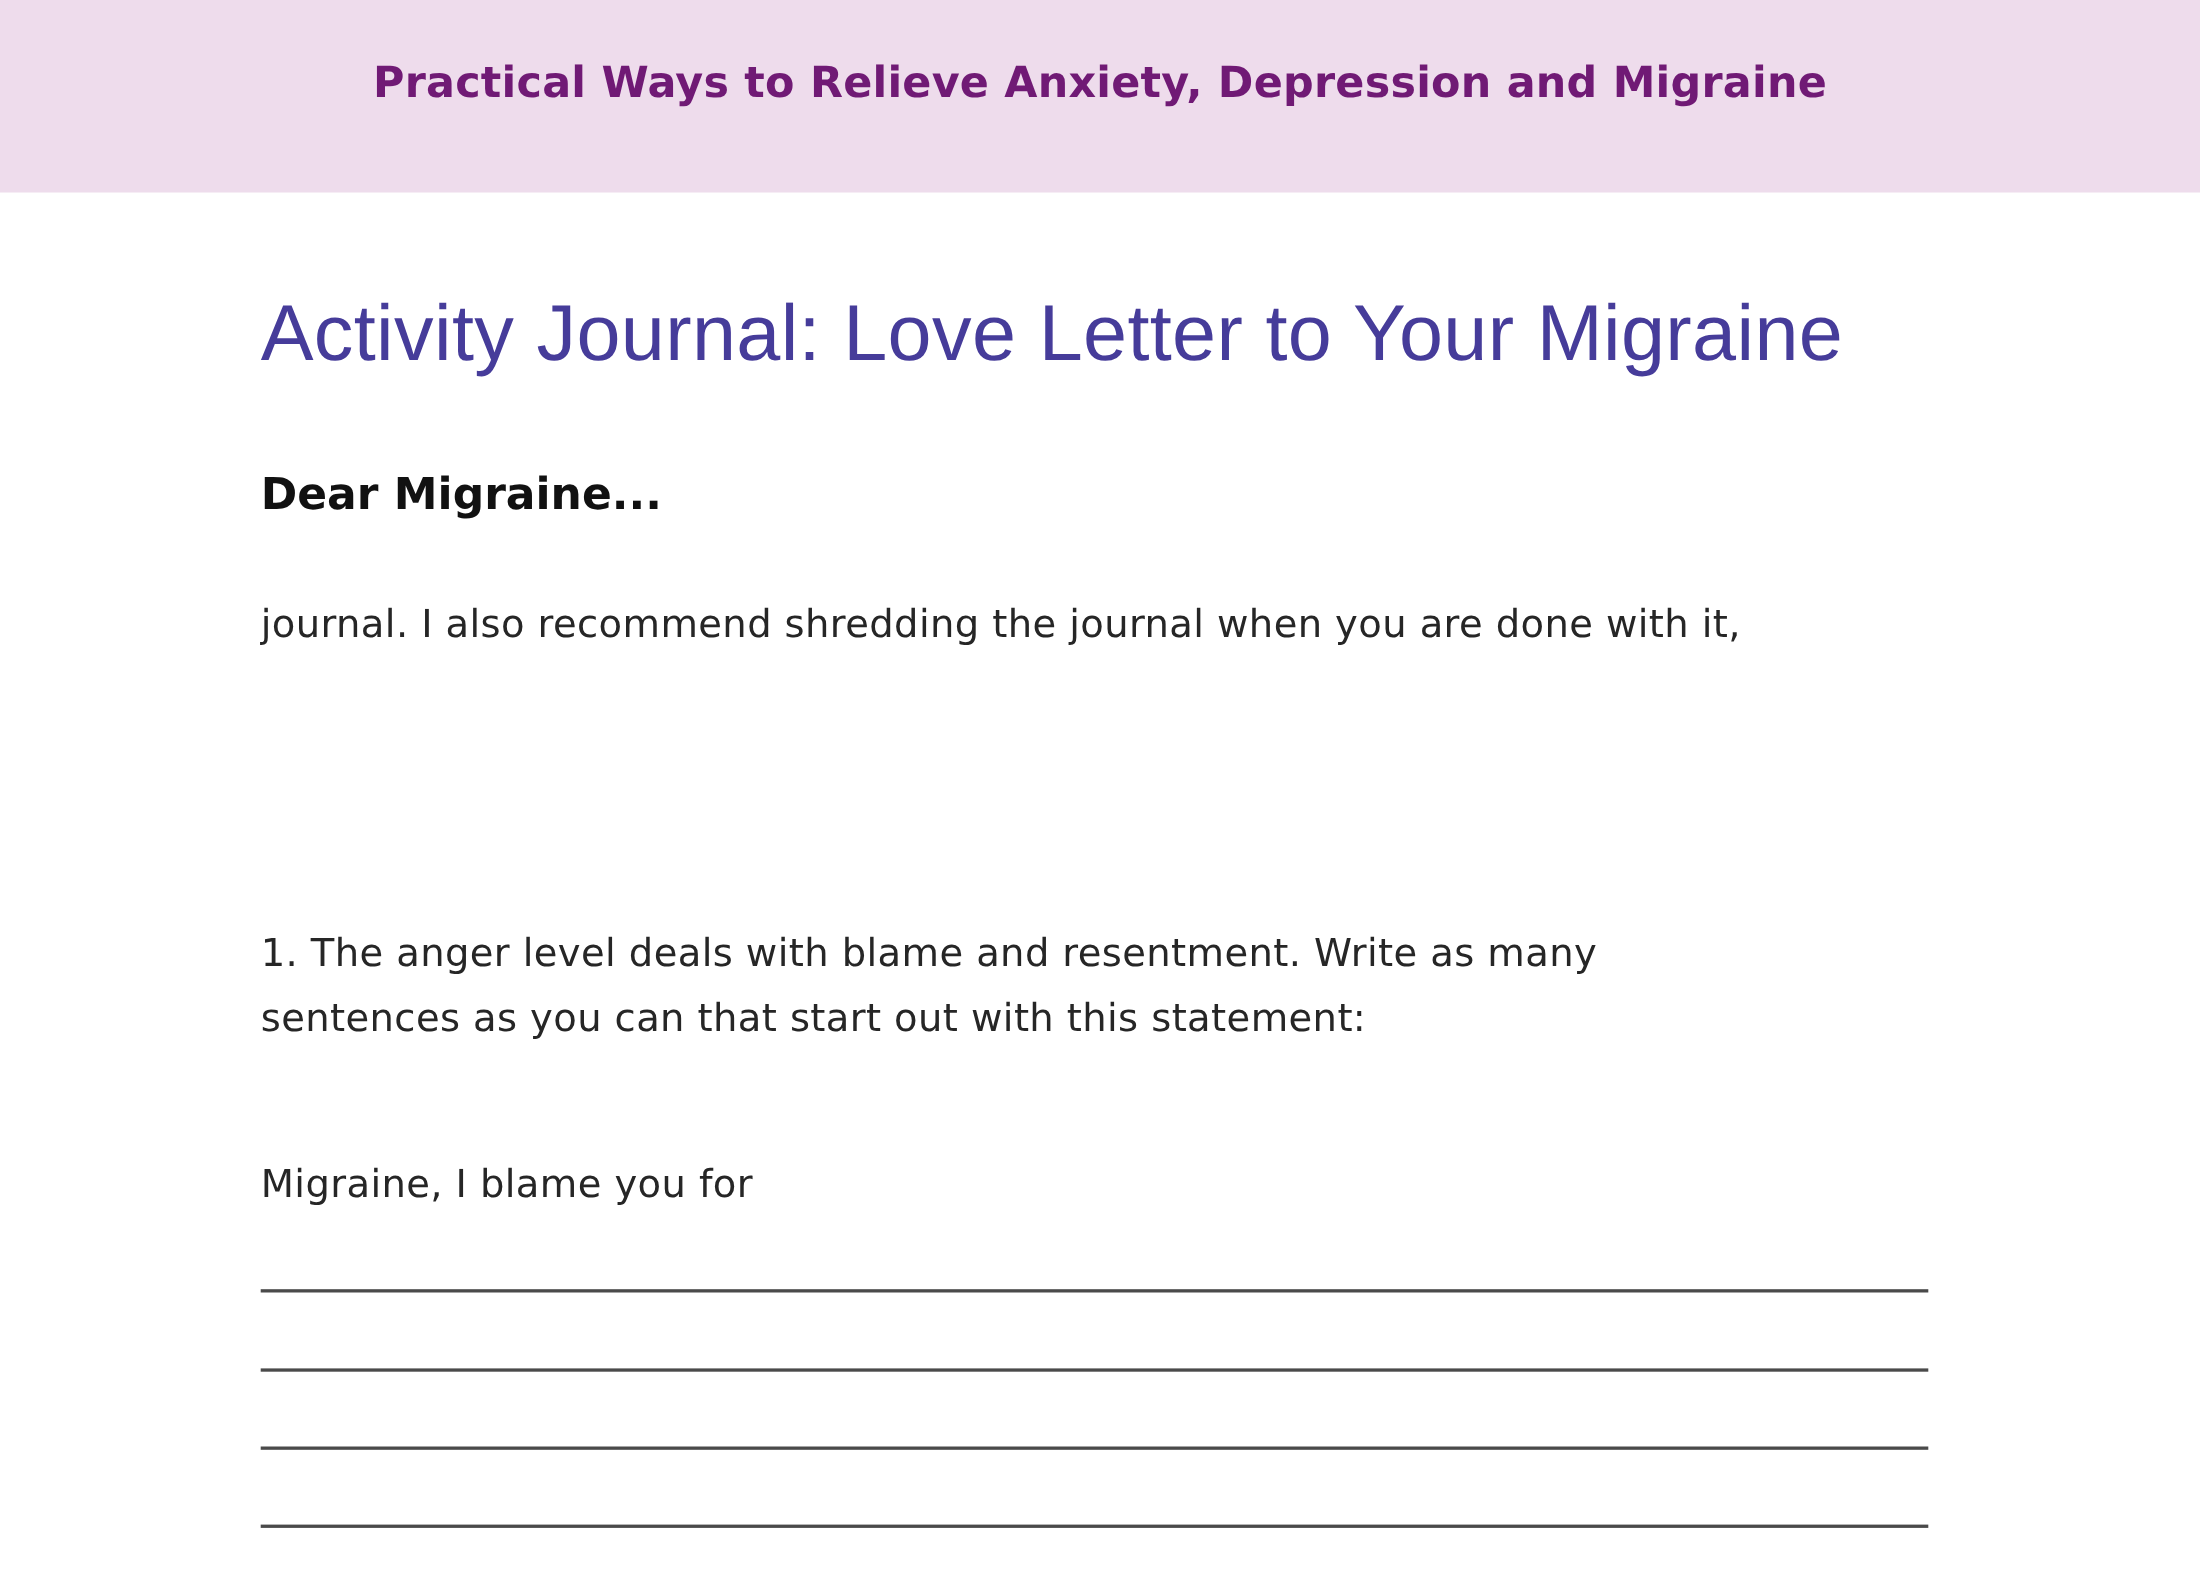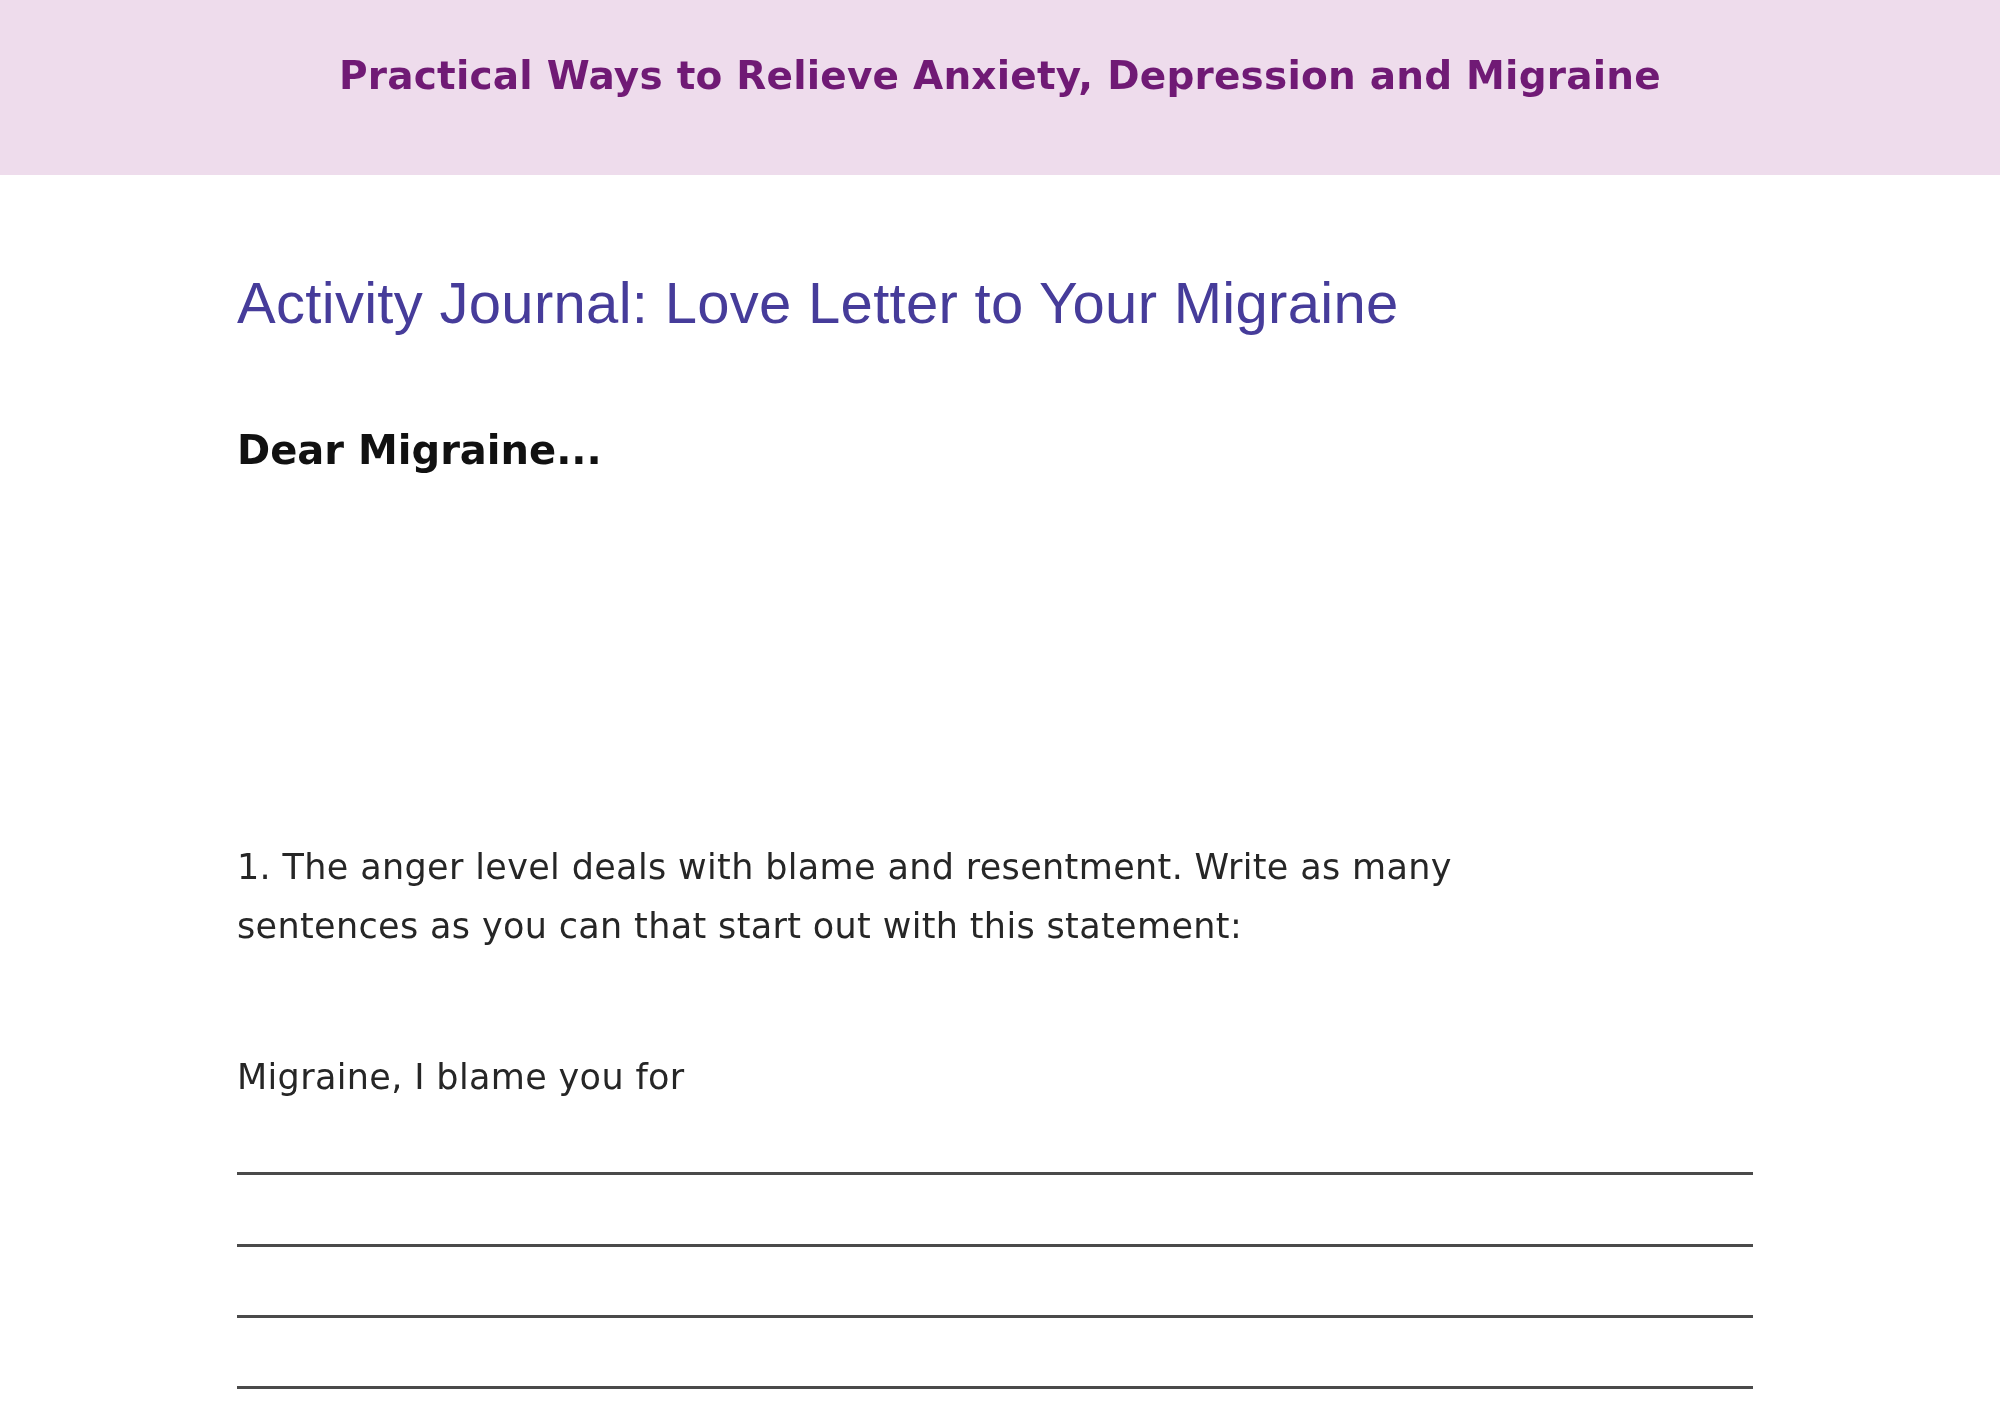--- a/index.html
+++ b/index.html
@@ -31,21 +31,21 @@
       font-size: 39px;
       line-height: 56px;
       color: #701a75;
       letter-spacing: 0.2px;
       white-space: nowrap;
     }
     .page-title {
       position: absolute;
       left: 237px; top: 268px;
       font-family: "Liberation Sans", sans-serif;
-      font-size: 58px;
+      font-size: 72px;
       line-height: 70px;
       color: #463C9A;
       white-space: nowrap;
       letter-spacing: 0.3px;
     }
     .salutation {
       position: absolute;
       left: 237px; top: 425px;
       font-family: "DejaVu Sans", sans-serif;
       font-weight: bold;
@@ -85,20 +85,21 @@
 
 <div class="header-band">
   <div class="header-title">Practical Ways to Relieve Anxiety, Depression and Migraine</div>
 </div>
 
 <div class="page-title">Activity Journal: Love Letter to Your Migraine</div>
 
 <div class="salutation">Dear Migraine...</div>
 
 <div class="text-block intro">
+  <span class="line">journal. I also recommend shredding the journal when you are done with it,</span>
 </div>
 
 <div class="text-block item-one">
   <span class="line">1. The anger level deals with blame and resentment. Write as many</span>
   <span class="line">sentences as you can that start out with this statement:</span>
 </div>
 
 <div class="text-block blame">
   <span class="line">Migraine, I blame you for</span>
 </div>

